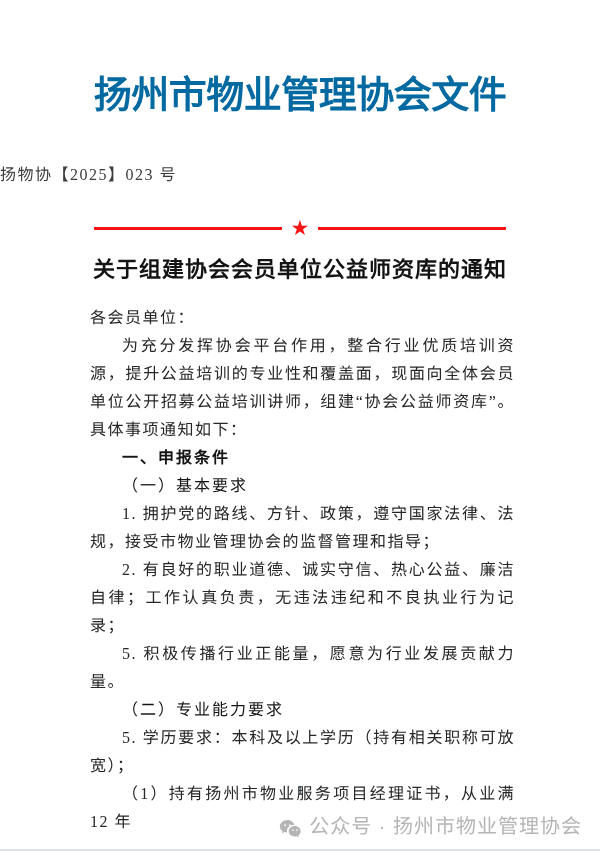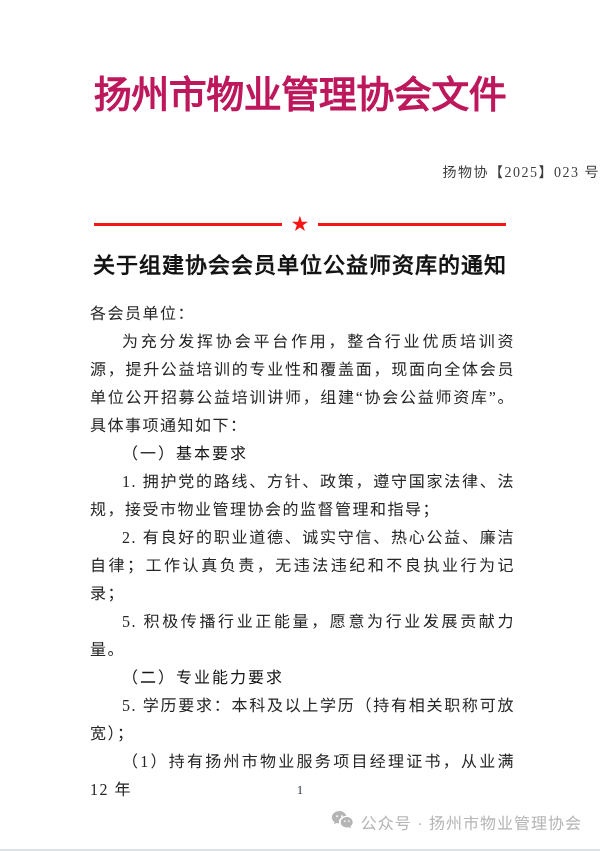--- a/index.html
+++ b/index.html
@@ -16,29 +16,29 @@
     border-bottom: 2px solid #dde2e6;
   }
 
   
   .header-title {
     margin-top: 70px;
     text-align: center;
     font-size: 38px;
     font-weight: bold;
     letter-spacing: -0.5px;
-    color: #be185d;
+    color: #0369a1;
     font-family: "Liberation Serif", "DejaVu Serif", serif;
     line-height: 1.35;
   }
 
   .doc-number {
     margin-top: 40px;
-    text-align: right;
-    font-size: 14px;
+    text-align: left;
+    font-size: 16px;
     letter-spacing: 1.5px;
     color: #3c3c3c;
   }
 
   
   .divider {
     margin: 33px auto 0 auto;
     width: 412px;
     display: flex;
     align-items: center;
@@ -100,24 +100,24 @@
     top: 782px;
     text-align: center;
     font-size: 13px;
     color: #33424e;
   }
   .wechat-footer {
     position: absolute;
     right: 18px;
     top: 810px;
     display: flex;
-    align-items: flex-start;
+    align-items: flex-end;
     gap: 7px;
     color: #b5b5b5;
-    font-size: 16px;
+    font-size: 20px;
     letter-spacing: 1px;
     font-family: "Liberation Sans", "DejaVu Sans", sans-serif;
   }
   .wechat-icon { width: 23px; height: 20px; display: inline-block; }
 </style>
 </head>
 <body>
 
 <div class="page">
 
@@ -131,20 +131,21 @@
     <span class="rule"></span>
   </div>
 
   <div class="notice-title">关于组建协会会员单位公益师资库的通知</div>
 
   <div class="body">
     <p>各会员单位：</p>
 
     <p class="indent">为充分发挥协会平台作用，整合行业优质培训资源，提升公益培训的专业性和覆盖面，现面向全体会员单位公开招募公益培训讲师，组建“协会公益师资库”。具体事项通知如下：</p>
 
+    <p class="sec-heading">一、申报条件</p>
 
     <p class="sub-heading">（一）基本要求</p>
 
     <p class="indent">1. 拥护党的路线、方针、政策，遵守国家法律、法规，接受市物业管理协会的监督管理和指导；</p>
     <p class="indent">2. 有良好的职业道德、诚实守信、热心公益、廉洁自律；工作认真负责，无违法违纪和不良执业行为记录；</p>
     <p class="indent">5. 积极传播行业正能量，愿意为行业发展贡献力量。</p>
 
     <p class="sub-heading">（二）专业能力要求</p>
 
     <p class="indent">5. 学历要求：本科及以上学历（持有相关职称可放宽）；</p>

